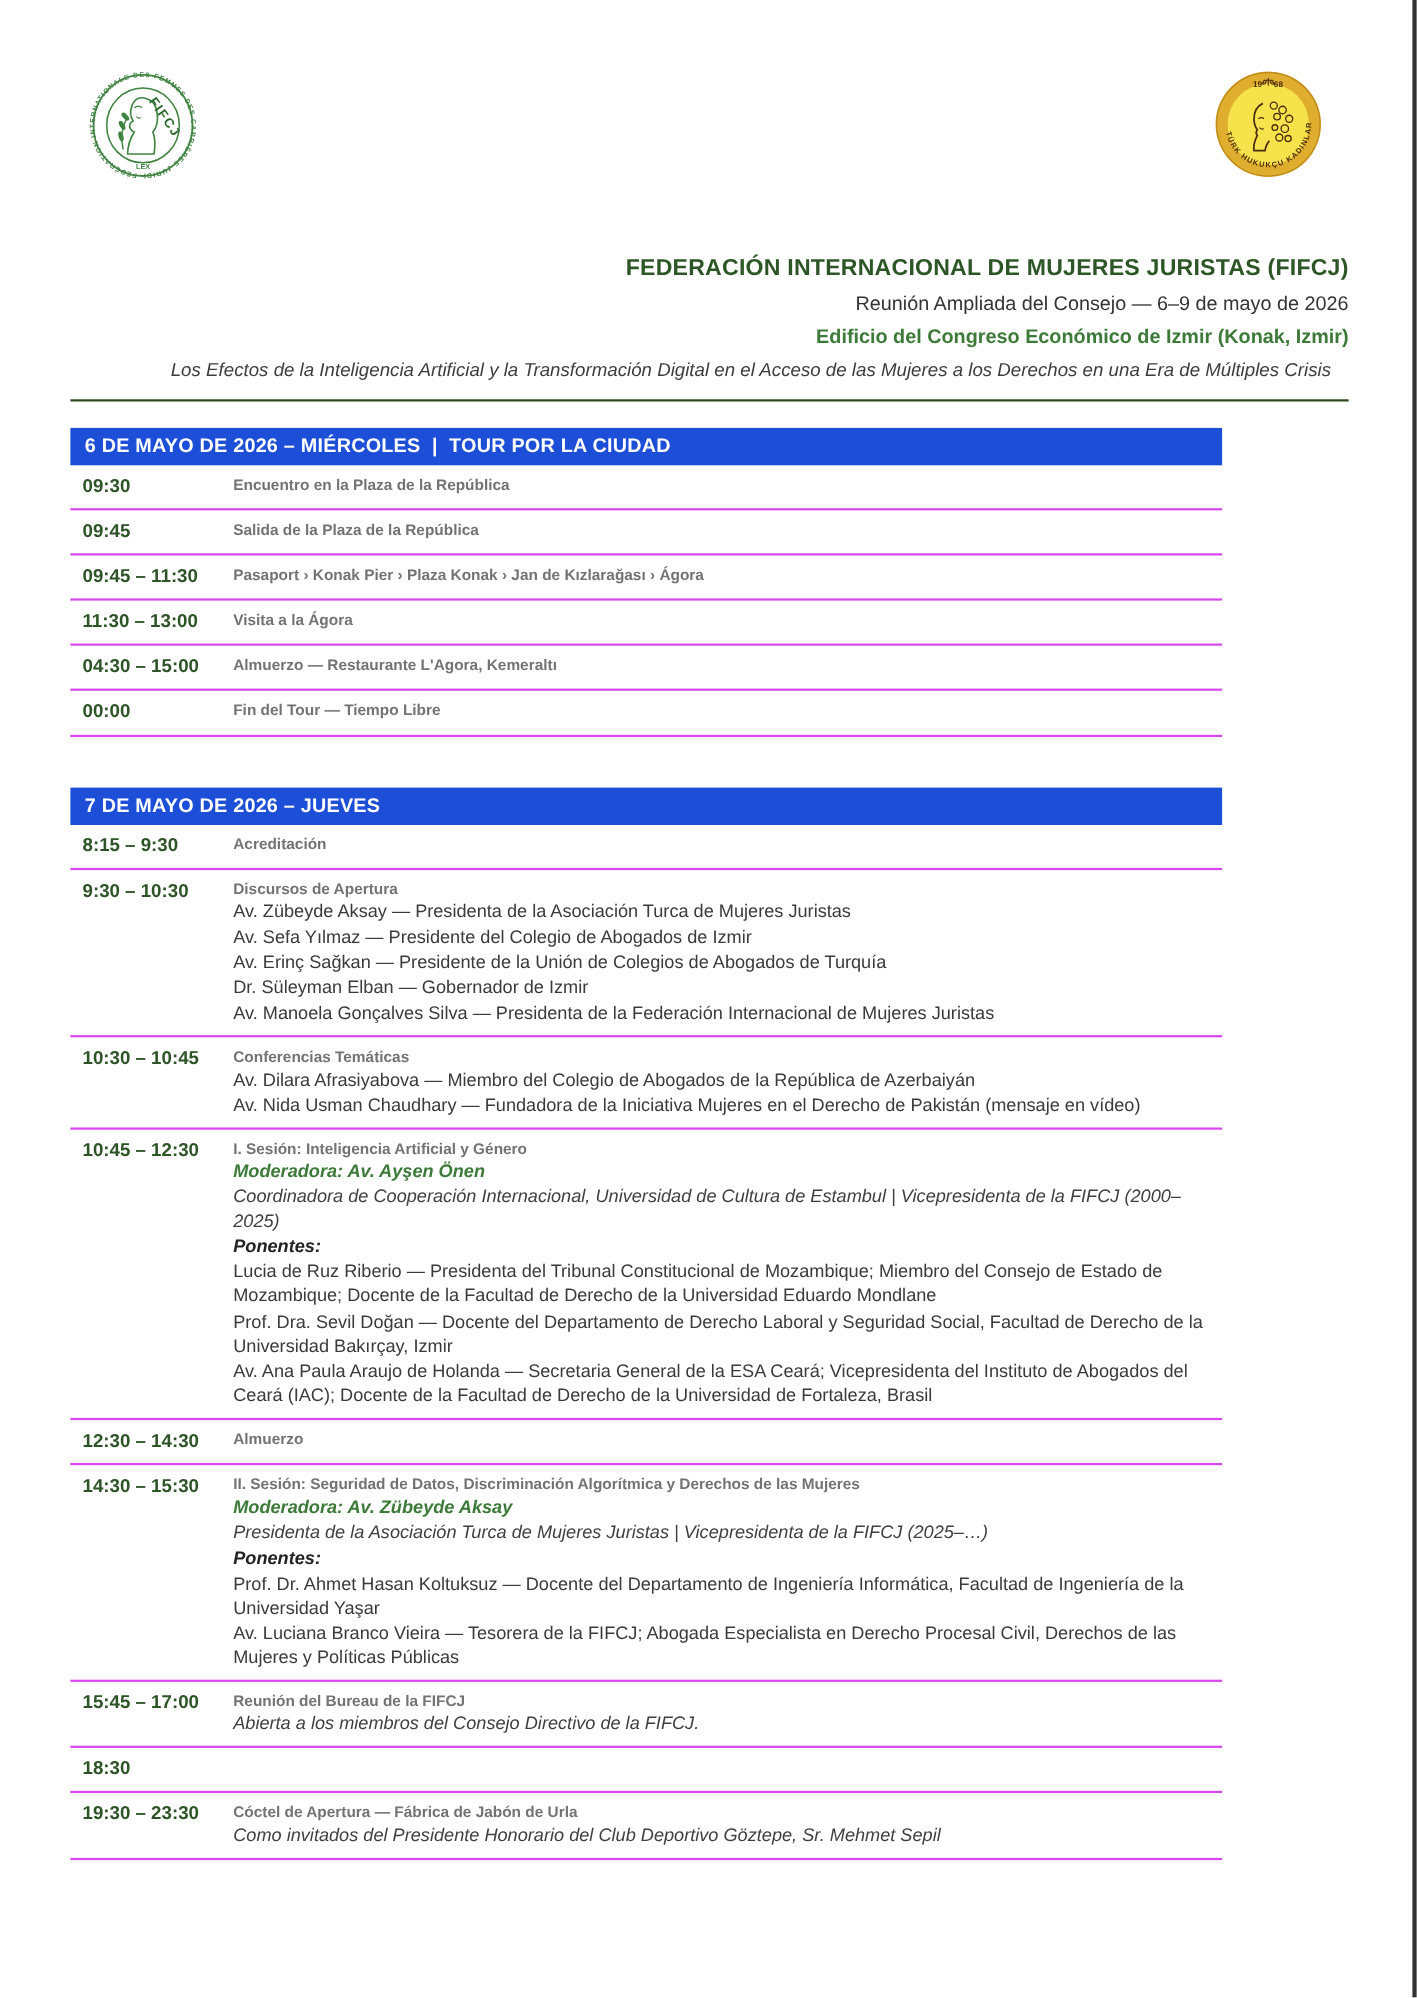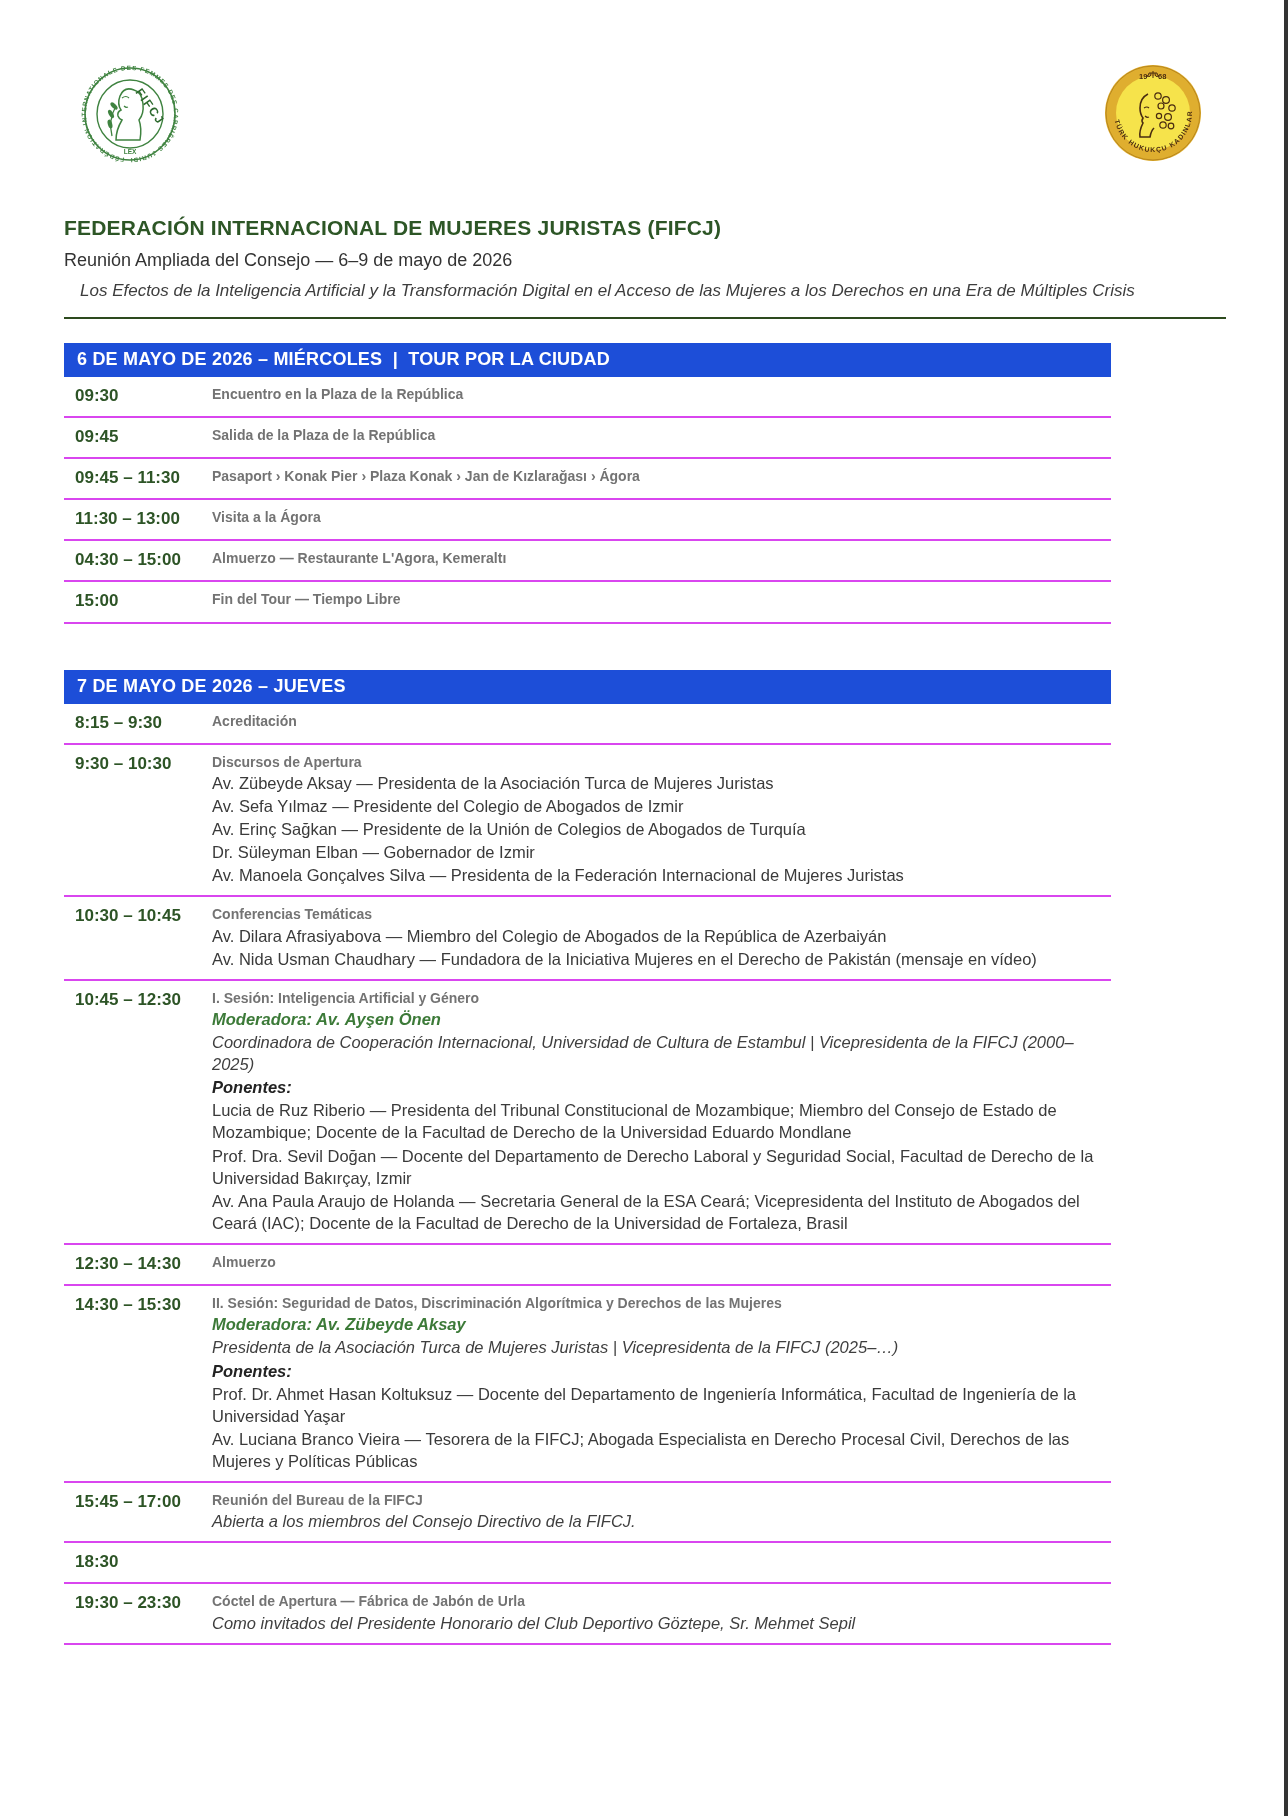--- a/index.html
+++ b/index.html
@@ -7,21 +7,21 @@
     width:1288px;height:1816px;position:relative;background:#ffffff;
     font-family:"Liberation Sans", sans-serif;color:#1f1f1f;overflow:hidden;
   }
   .edge-line{position:absolute;top:0;right:0;width:4px;height:1816px;background:#333;}
   .page{padding:62px 62px 0 64px;}
 
   
   .logo-row{display:flex;justify-content:space-between;align-items:flex-start;height:104px;}
   .logo-left{margin-left:10px;}
   .logo-right{margin-right:22px;}
-  .titles{text-align:left;margin-top:50px;}
+  .titles{text-align:right;margin-top:66px;}
   .doc-title{font-size:21px;font-weight:bold;color:#2d5626;margin:0 0 10px 0;letter-spacing:.2px;}
   .doc-subtitle{font-size:18px;color:#333;margin-bottom:9px;}
   .doc-venue{font-size:18px;font-weight:bold;color:#3c7a38;margin-bottom:9px;}
   .doc-theme{font-size:17px;font-style:italic;color:#3d3d3d;max-width:1130px;margin:0 auto;line-height:1.35;}
   .top-rule{border:none;border-top:2px solid #2d4a1e;margin:14px 0 0 0;}
 
   
   .day{width:1047px;margin-top:24px;}
   .day + .day{margin-top:46px;}
   .banner{
@@ -94,20 +94,21 @@
           <circle cx="61" cy="63" r="3.2"></circle>
         <circle cx="69" cy="64" r="2.8"></circle>
           <circle cx="57" cy="54" r="2.6"></circle>
       </g>
     </svg>
   </div>
 
   <div class="titles">
     <h1 class="doc-title">FEDERACIÓN INTERNACIONAL DE MUJERES JURISTAS (FIFCJ)</h1>
     <div class="doc-subtitle">Reunión Ampliada del Consejo — 6–9 de mayo de 2026</div>
+    <div class="doc-venue">Edificio del Congreso Económico de Izmir (Konak, Izmir)</div>
     <div class="doc-theme">Los Efectos de la Inteligencia Artificial y la Transformación Digital en el Acceso de las Mujeres a los Derechos en una Era de Múltiples Crisis</div>
   </div>
 
   <hr class="top-rule">
 
   <main id="schedule">
       <section class="day">
         <div class="banner">6 DE MAYO DE 2026 – MIÉRCOLES  |  TOUR POR LA CIUDAD</div>
         <div class="rows">
           <div class="row">
@@ -134,21 +135,21 @@
               <div class="event-title">Visita a la Ágora</div>
             </div>
           </div>
           <div class="row">
             <div class="time">04:30 – 15:00</div>
             <div class="content">
               <div class="event-title">Almuerzo — Restaurante L'Agora, Kemeraltı</div>
             </div>
           </div>
           <div class="row">
-            <div class="time">15:00</div>
+            <div class="time">00:00</div>
             <div class="content">
               <div class="event-title">Fin del Tour — Tiempo Libre</div>
             </div>
           </div>
         </div>
       </section>
       <section class="day">
         <div class="banner">7 DE MAYO DE 2026 – JUEVES</div>
         <div class="rows">
           <div class="row">

